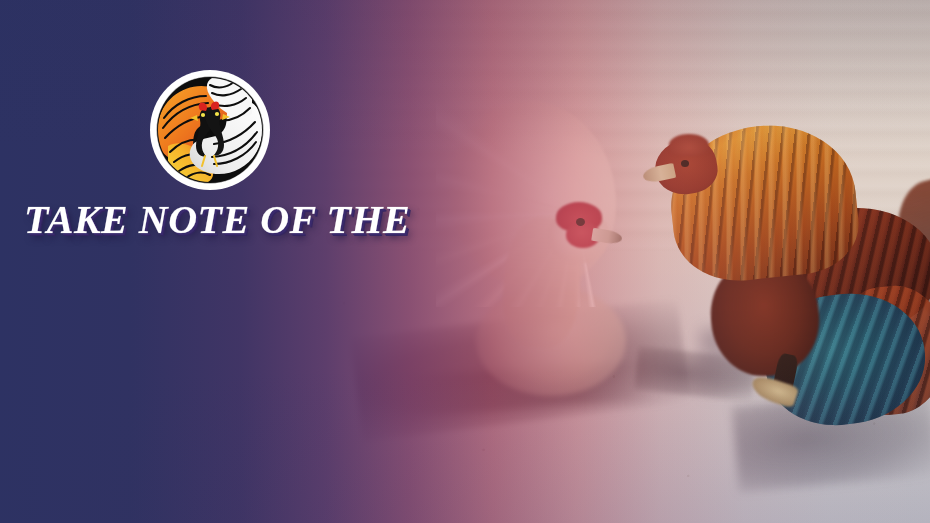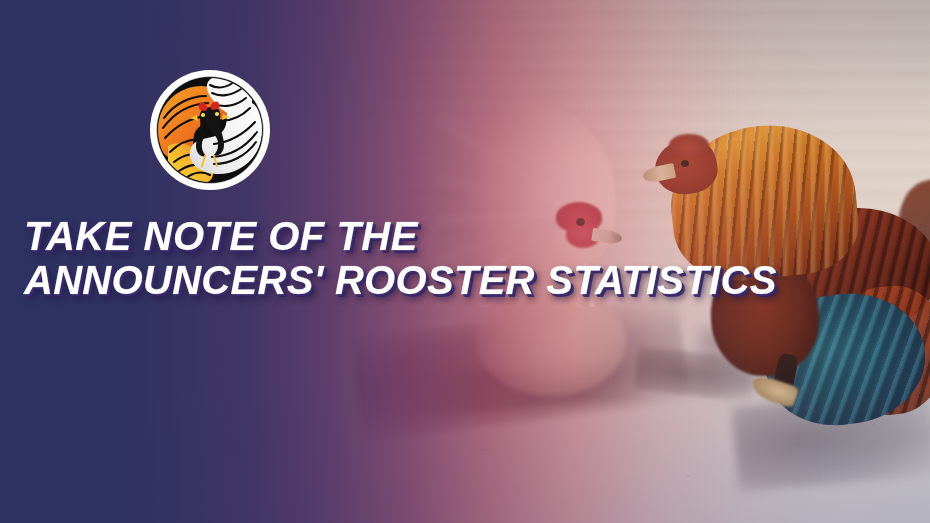--- a/index.html
+++ b/index.html
@@ -378,22 +378,23 @@
   .logo {
     position: absolute;
     left: 148px; top: 68px;
     width: 124px; height: 124px;
   }
 
   
   .headline {
     position: absolute;
     left: 24px;
-    top: 214px;
+    top: 198px;
     width: 880px;
+    font-family: Liberation Serif, serif;
   }
   .hl-line {
     font-size: 40px;
     line-height: 44px;
     font-weight: 900;
     font-style: italic;
     color: #ffffff;
     letter-spacing: .5px;
     white-space: nowrap;
     text-transform: uppercase;
@@ -542,16 +543,15 @@
           <path d="M66 88 L69 98"></path>
         </g>
       </g>
 
       <circle cx="62" cy="62" r="53.5" fill="none" stroke="#ffffff" stroke-width="1.2" opacity=".5"></circle>
     </svg>
   </div>
 
   <div class="headline">
     <div class="hl-line l1">TAKE NOTE OF THE</div>
-    <div class="hl-line l2">ANNOUNCERS' ROOSTER STATISTICS</div>
   </div>
 
 </div>
 
 </body></html>

